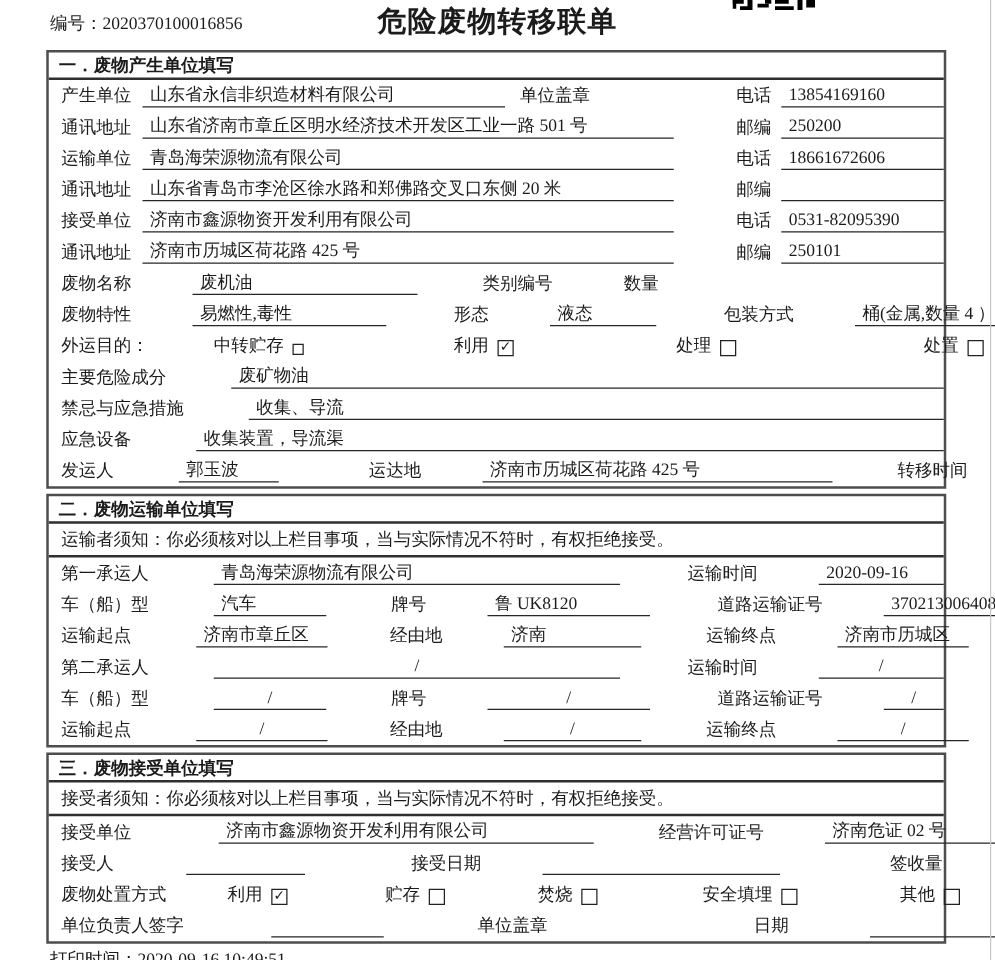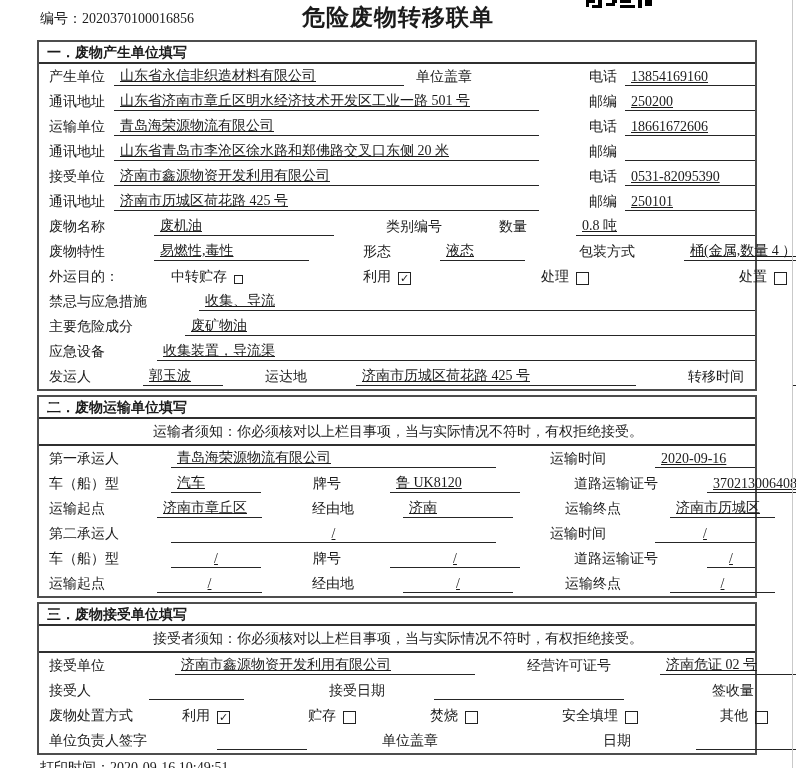--- a/index.html
+++ b/index.html
@@ -10,26 +10,26 @@
     color:#1b1b1b; font-size:14px;
   }
   .hdr { position:relative; height:40px; }
   .serial { position:absolute; left:40px; top:10px; font-size:14px; }
   .doc-title { position:absolute; left:0; right:0; top:2px; text-align:center; font-size:23px; font-weight:bold; letter-spacing:1px; }
   .qr { position:absolute; left:586px; top:0; }
   .edge-line { position:absolute; left:792px; top:0; width:1px; height:768px; background:#c9c9c9; }
 
   .tbl { margin:0 0 4px 37px; width:720px; border:2px solid #4d4d4d; background:#fff; }
   .sec-head { height:22px; padding:2px 8px 0 8px; font-weight:bold; font-size:14px; border-bottom:2px solid #2f2f2f; }
-  .notice { height:27px; padding:4px 8px 0 10px; border-bottom:2px solid #2f2f2f;text-align:center; }
+  .notice { height:27px; padding:4px 8px 0 10px; border-bottom:2px solid #2f2f2f; }
 
   .row { display:flex; align-items:flex-end; height:25px; padding:0 0 3px 10px; white-space:nowrap;gap:40px; }
   .lbl { flex-shrink:0; margin-right:9px; }
   .plain { flex-shrink:0; }
-  .ul { border-bottom:1.5px solid #262626; padding:0 6px; flex-shrink:0;text-decoration:underline; }
+  .ul { border-bottom:1.5px solid #262626; padding:0 6px; flex-shrink:0; }
   .grow { flex:1 1 auto; }
   .ctr { text-align:center; }
   .left { display:flex; align-items:flex-end; width:500px; flex-shrink:0; }
   .right { display:flex; align-items:flex-end; flex:1 1 auto; }
   .right .lbl { margin-right:8px; }
 
   .w80{width:80px} .w85{width:85px} .w90{width:90px} .w95{width:95px} .w105{width:105px}
   .w110{width:110px} .w125{width:125px} .w130{width:130px} .w155{width:155px} .w160{width:160px}
   .w170{width:170px} .w180{width:180px} .w190{width:190px} .w195{width:195px}
   .w280{width:280px} .w290{width:290px} .w300{width:300px} .w325{width:325px}
@@ -131,21 +131,20 @@
       <span class="lbl">邮编</span>
       <span class="ul grow">250101</span>
     </div>
   </div>
 
   <div class="row">
     <span class="lbl">废物名称</span>
     <span class="ul w180">废机油</span>
     <span class="lbl" style="margin-left:12px">类别编号</span>
     <span class="lbl" style="margin-left:8px">数量</span>
-    <span class="ul grow">0.8 吨</span>
   </div>
 
   <div class="row">
     <span class="lbl">废物特性</span>
     <span class="ul w155">易燃性,毒性</span>
     <span class="lbl" style="margin-left:14px">形态</span>
     <span class="ul w85">液态</span>
     <span class="lbl" style="margin-left:14px">包装方式</span>
     <span class="ul grow">桶(金属,数量  4 ）</span>
   </div>
@@ -164,38 +163,38 @@
       <span>处理</span>
       <span class="cb"></span>
     </span>
     <span class="opt" style="margin-left:110px">
       <span>处置</span>
       <span class="cb"></span>
     </span>
   </div>
 
   <div class="row">
+    <span class="lbl" style="margin-right:12px">主要危险成分</span>
+    <span class="ul grow">废矿物油</span>
+  </div>
+
+  <div class="row">
     <span class="lbl" style="margin-right:12px">禁忌与应急措施</span>
     <span class="ul grow">收集、导流</span>
   </div>
 
   <div class="row">
-    <span class="lbl" style="margin-right:12px">主要危险成分</span>
-    <span class="ul grow">废矿物油</span>
-  </div>
-
-  <div class="row">
     <span class="lbl" style="margin-right:12px">应急设备</span>
     <span class="ul grow">收集装置，导流渠</span>
   </div>
 
   <div class="row">
     <span class="lbl" style="margin-right:12px">发运人</span>
     <span class="ul w80">郭玉波</span>
-    <span class="lbl" style="margin-left:2px">运达地</span>
+    <span class="lbl" style="margin-left:32px">运达地</span>
     <span class="ul w280">济南市历城区荷花路 425 号</span>
     <span class="lbl" style="margin-left:12px">转移时间</span>
     <span class="ul grow">2020-09-16</span>
   </div>
 </div>
 
 <div class="tbl">
   <div class="sec-head">二．废物运输单位填写</div>
   <div class="notice">运输者须知：你必须核对以上栏目事项，当与实际情况不符时，有权拒绝接受。</div>
 

